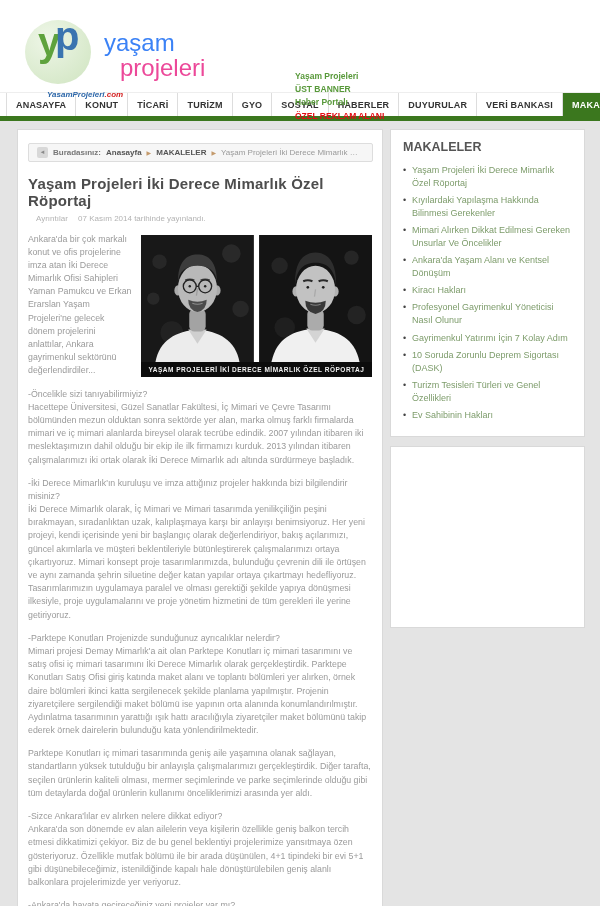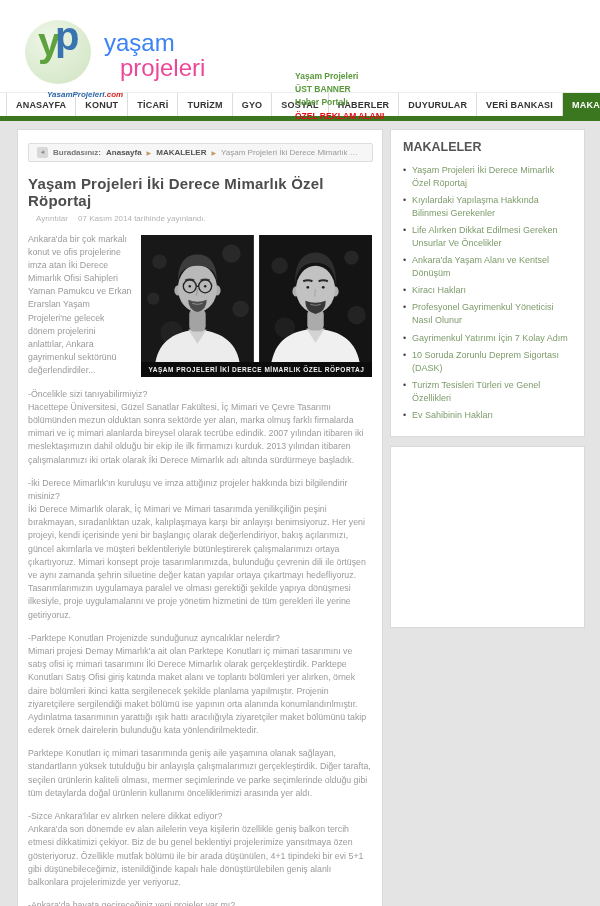--- a/index.html
+++ b/index.html
@@ -232,21 +232,21 @@
 
   <div class="side-col">
     <div class="side-card side-box-1">
       <div class="side-title">MAKALELER</div>
       <ul class="side-list">
 
           <li class="side-item">Yaşam Projeleri İki Derece Mimarlık Özel Röportaj</li>
 
           <li class="side-item">Kıyılardaki Yapılaşma Hakkında Bilinmesi Gerekenler</li>
 
-          <li class="side-item">Life Alırken Dikkat Edilmesi Gereken Unsurlar Ve Öncelikler</li>
+          <li class="side-item">Mimari Alırken Dikkat Edilmesi Gereken Unsurlar Ve Öncelikler</li>
 
           <li class="side-item">Ankara'da Yaşam Alanı ve Kentsel Dönüşüm</li>
 
           <li class="side-item">Kiracı Hakları</li>
 
           <li class="side-item">Profesyonel Gayrimenkul Yöneticisi Nasıl Olunur</li>
 
           <li class="side-item">Gayrimenkul Yatırımı İçin 7 Kolay Adım</li>
 
           <li class="side-item">10 Soruda Zorunlu Deprem Sigortası (DASK)</li>

